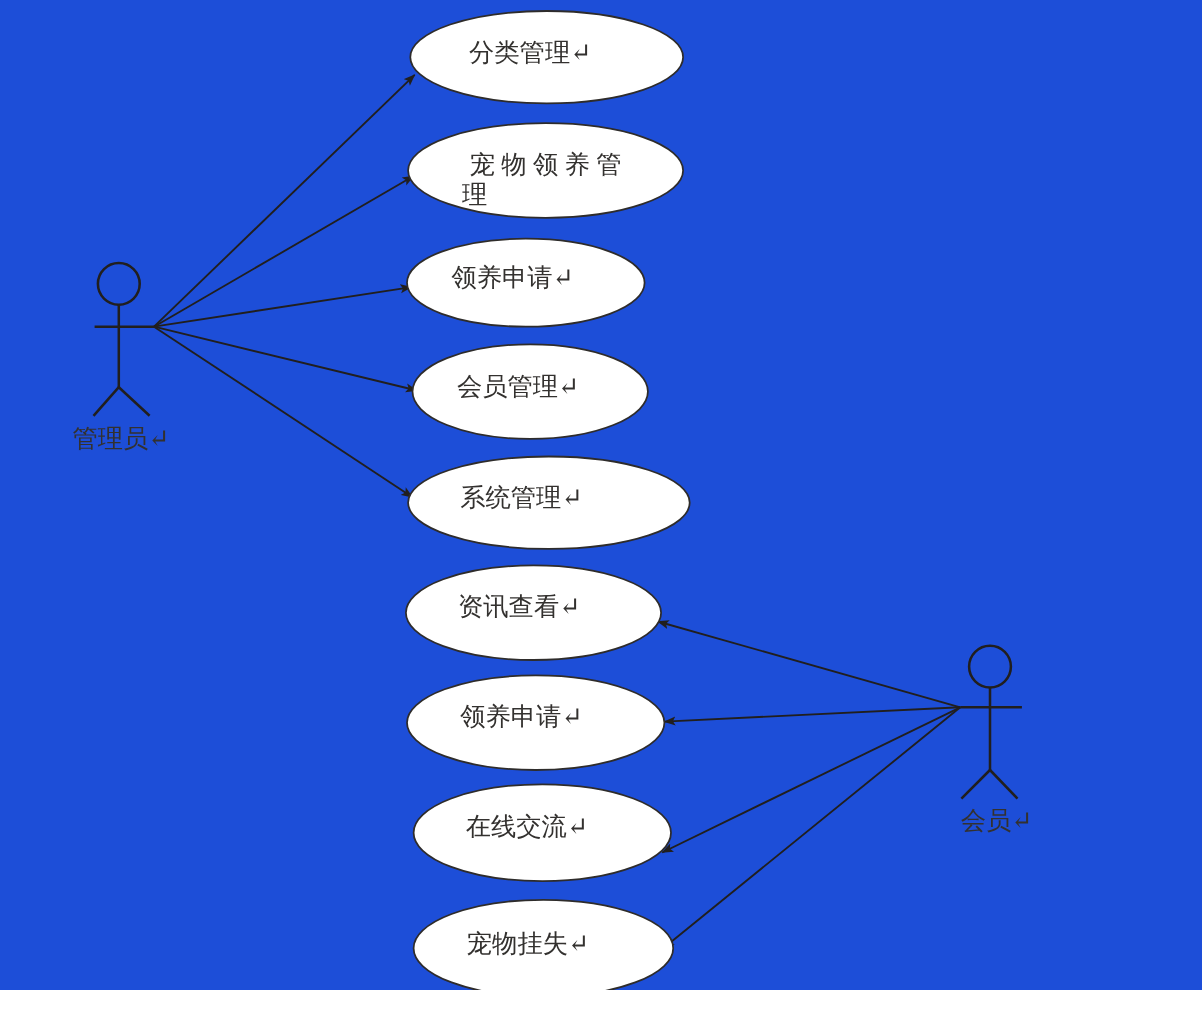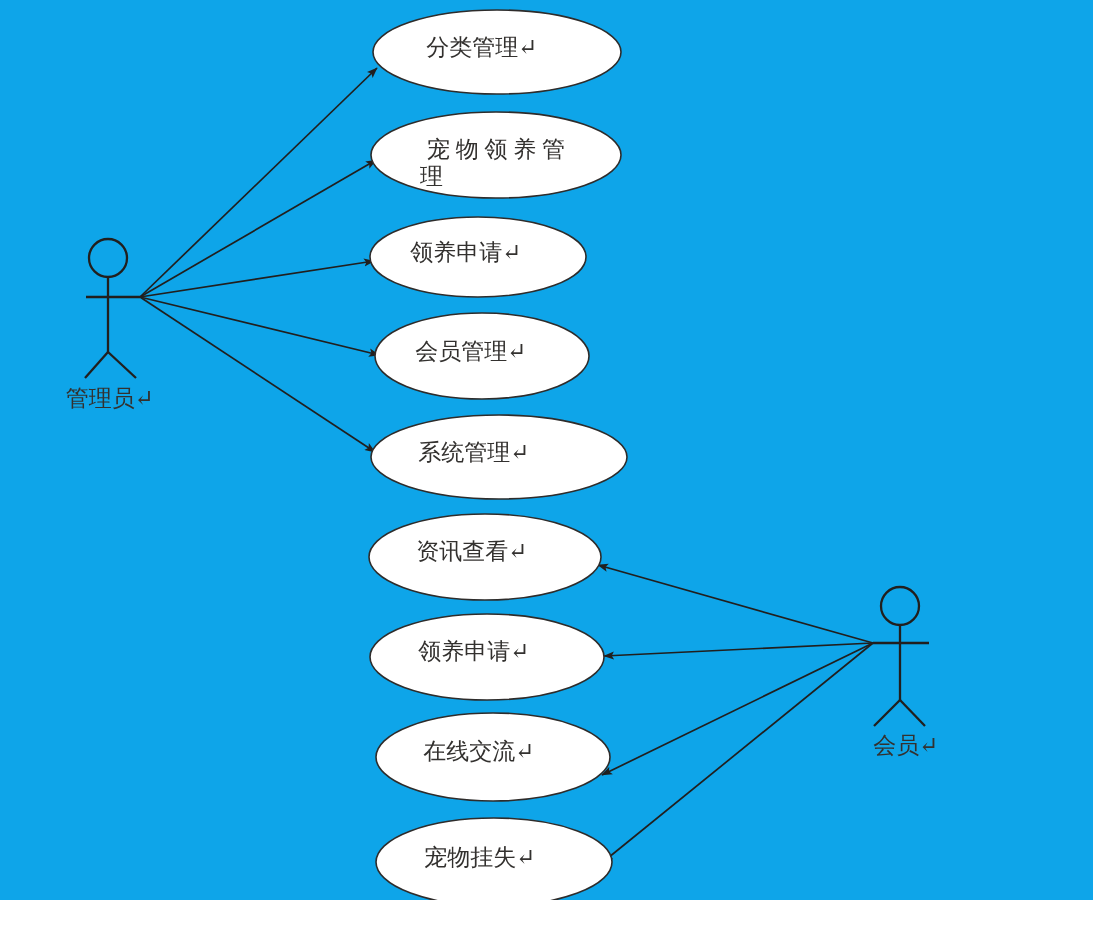--- a/index.html
+++ b/index.html
@@ -8,21 +8,21 @@
     padding: 0;
     background: #ffffff;
   }
   body {
     font-family: "Liberation Serif", "DejaVu Serif", serif;
   }
   #diagram-root {
     position: relative;
     width: 1093px;
     height: 900px;
-    background: #0ea5e9;
+    background: #1d4ed8;
     overflow: hidden;
   }
   #diagram-svg {
     position: absolute;
     left: 0;
     top: 0;
     width: 1093px;
     height: 934px;
     display: block;
   }

